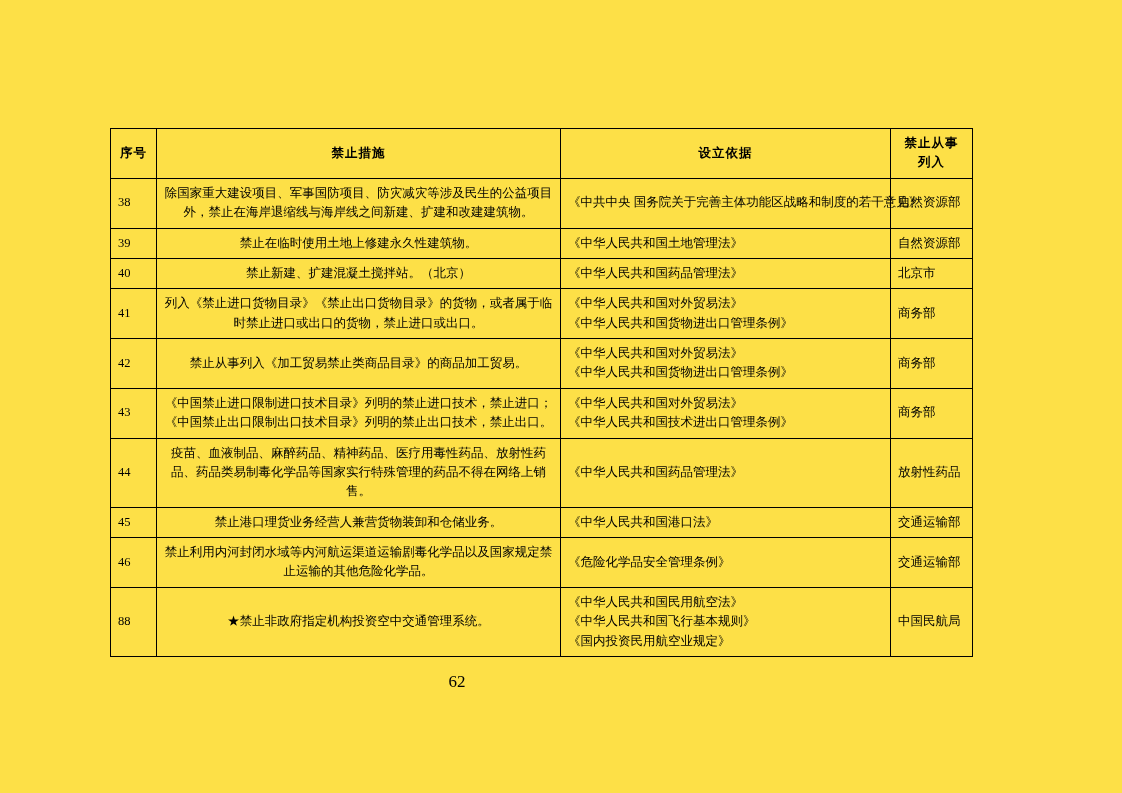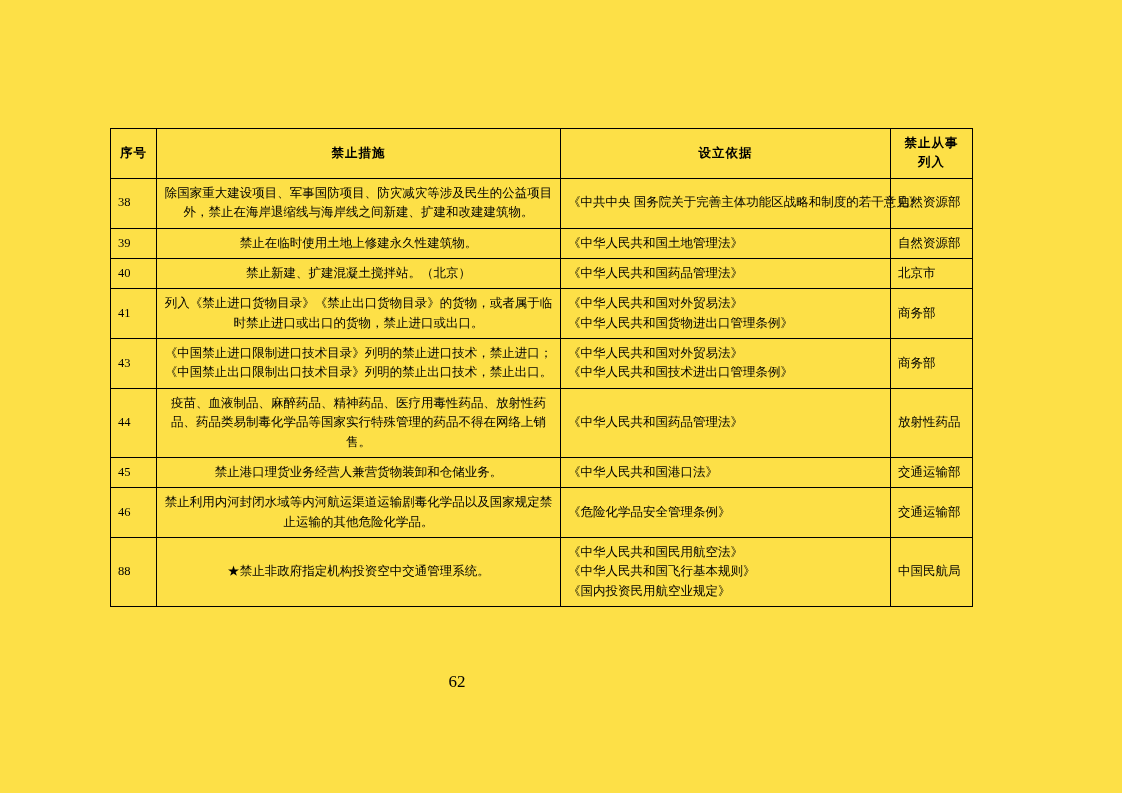--- a/index.html
+++ b/index.html
@@ -137,20 +137,29 @@
         <tr>
           <td class="cell-no">41</td>
           <td class="cell-measure">列入《禁止进口货物目录》《禁止出口货物目录》的货物，或者属于临时禁止进口或出口的货物，禁止进口或出口。</td>
           <td class="cell-basis">
             <span class="basis-line">《中华人民共和国对外贸易法》</span>
             <span class="basis-line">《中华人民共和国货物进出口管理条例》</span>
           </td>
           <td class="cell-dept">商务部</td>
         </tr>
         <tr>
+          <td class="cell-no">42</td>
+          <td class="cell-measure">禁止从事列入《加工贸易禁止类商品目录》的商品加工贸易。</td>
+          <td class="cell-basis">
+            <span class="basis-line">《中华人民共和国对外贸易法》</span>
+            <span class="basis-line">《中华人民共和国货物进出口管理条例》</span>
+          </td>
+          <td class="cell-dept">商务部</td>
+        </tr>
+        <tr>
           <td class="cell-no">43</td>
           <td class="cell-measure">《中国禁止进口限制进口技术目录》列明的禁止进口技术，禁止进口；《中国禁止出口限制出口技术目录》列明的禁止出口技术，禁止出口。</td>
           <td class="cell-basis">
             <span class="basis-line">《中华人民共和国对外贸易法》</span>
             <span class="basis-line">《中华人民共和国技术进出口管理条例》</span>
           </td>
           <td class="cell-dept">商务部</td>
         </tr>
         <tr>
           <td class="cell-no">44</td>

